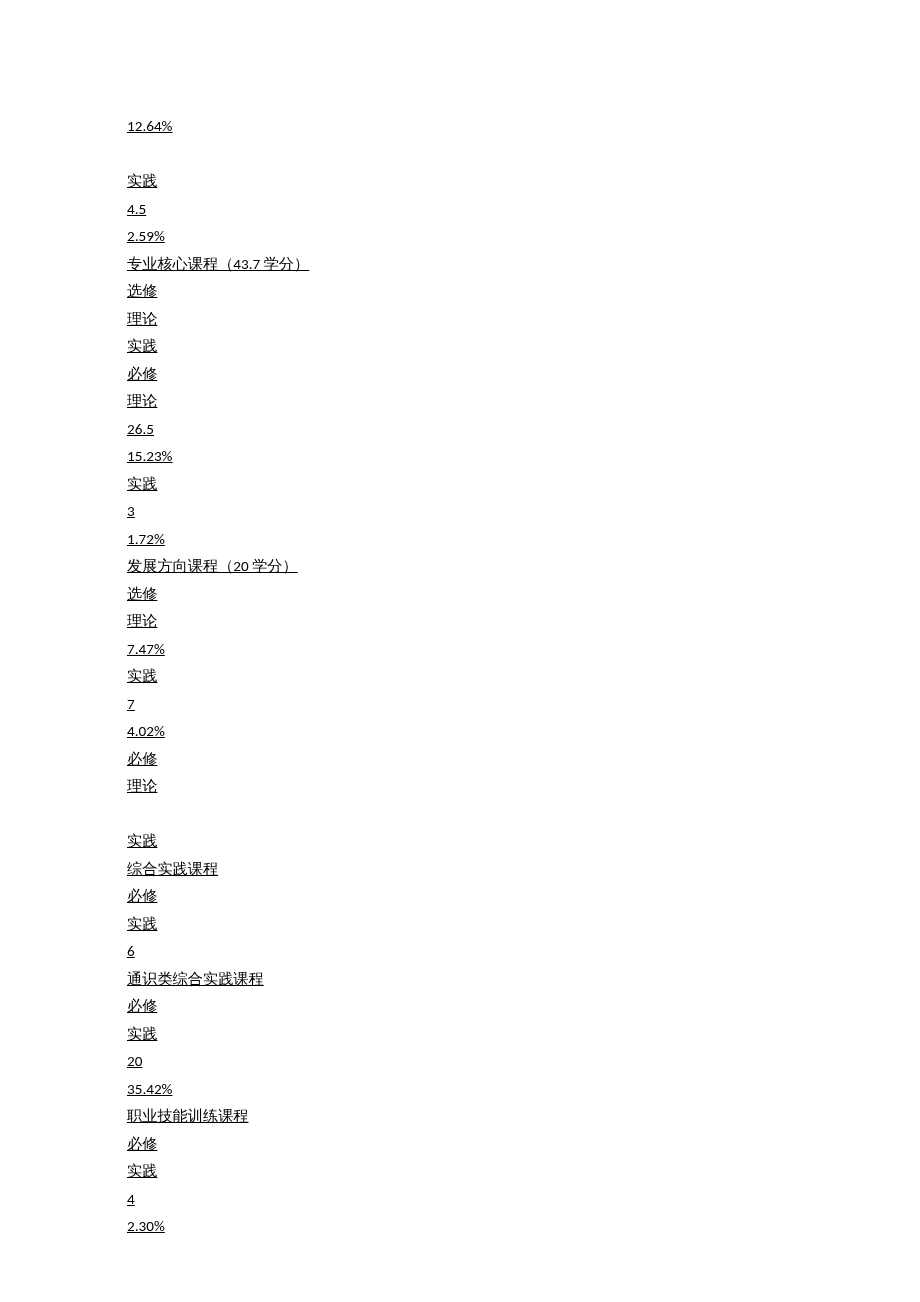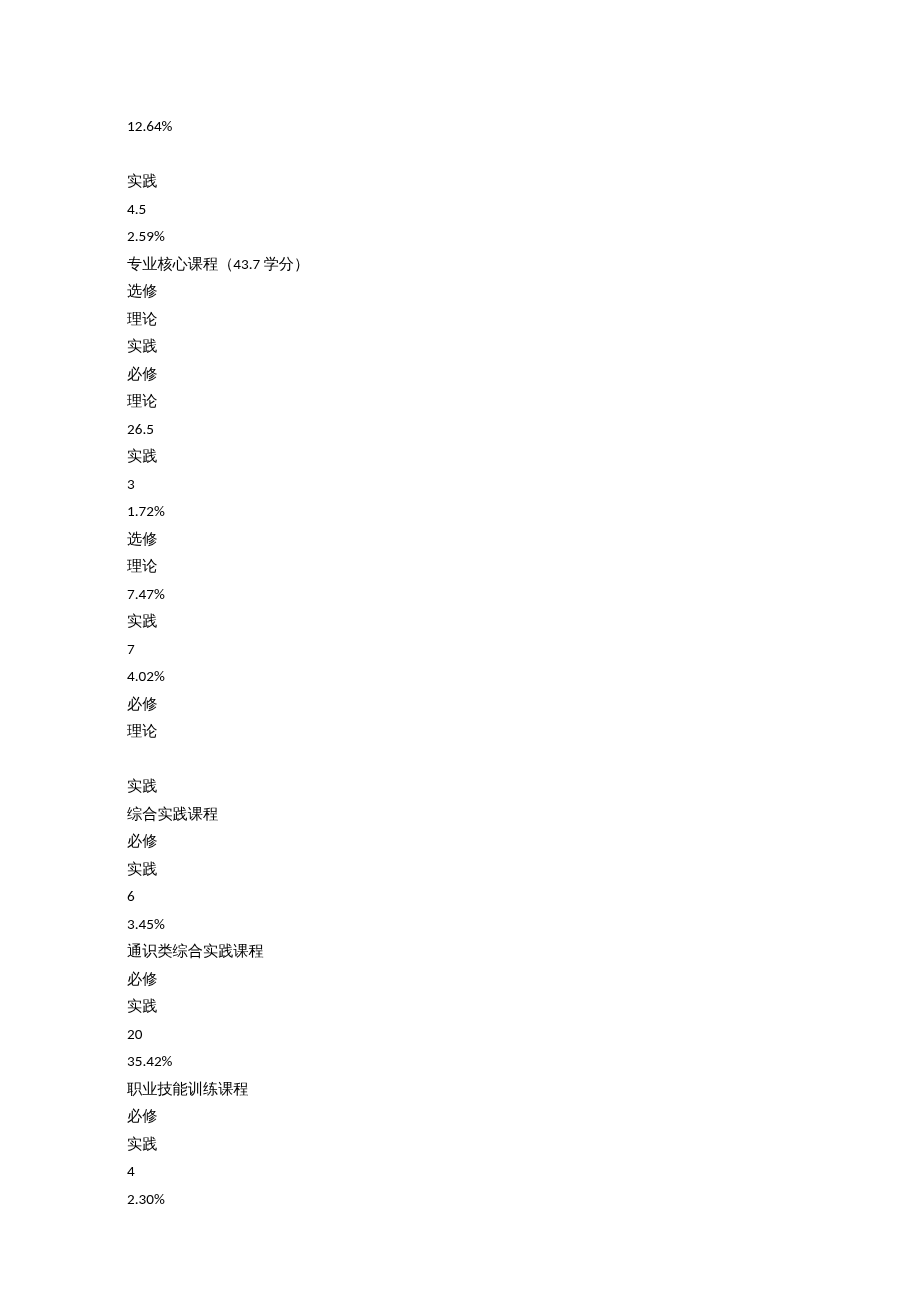--- a/index.html
+++ b/index.html
@@ -10,20 +10,21 @@
   }
   .page {
     padding: 113px 0 0 127px;
     font-family: "Calibri", "SimSun", "Songti SC", sans-serif;
     font-size: 15.2px;
     color: #000000;
     line-height: 27.5px;
   }
   .line {
     white-space: pre;
+    text-decoration: underline;
   }
   .blank {
     height: 27.5px;
   }
 </style>
 </head>
 <body>
 
 <div class="page">
   <div class="line">12.64%</div>
@@ -31,38 +32,39 @@
   <div class="line">实践</div>
   <div class="line">4.5</div>
   <div class="line">2.59%</div>
   <div class="line">专业核心课程（43.7 学分）</div>
   <div class="line">选修</div>
   <div class="line">理论</div>
   <div class="line">实践</div>
   <div class="line">必修</div>
   <div class="line">理论</div>
   <div class="line">26.5</div>
+  <div class="line">15.23%</div>
   <div class="line">实践</div>
   <div class="line">3</div>
   <div class="line">1.72%</div>
+  <div class="line">发展方向课程（20 学分）</div>
   <div class="line">选修</div>
   <div class="line">理论</div>
   <div class="line">7.47%</div>
   <div class="line">实践</div>
   <div class="line">7</div>
   <div class="line">4.02%</div>
   <div class="line">必修</div>
   <div class="line">理论</div>
   <div class="blank"></div>
   <div class="line">实践</div>
   <div class="line">综合实践课程</div>
   <div class="line">必修</div>
   <div class="line">实践</div>
   <div class="line">6</div>
-  <div class="line">3.45%</div>
   <div class="line">通识类综合实践课程</div>
   <div class="line">必修</div>
   <div class="line">实践</div>
   <div class="line">20</div>
   <div class="line">35.42%</div>
   <div class="line">职业技能训练课程</div>
   <div class="line">必修</div>
   <div class="line">实践</div>
   <div class="line">4</div>
   <div class="line">2.30%</div>

